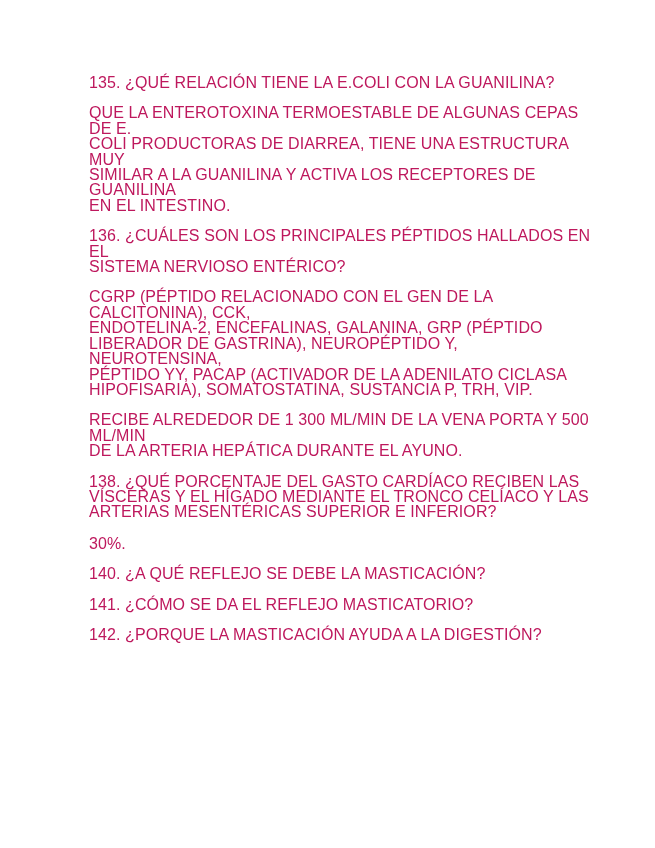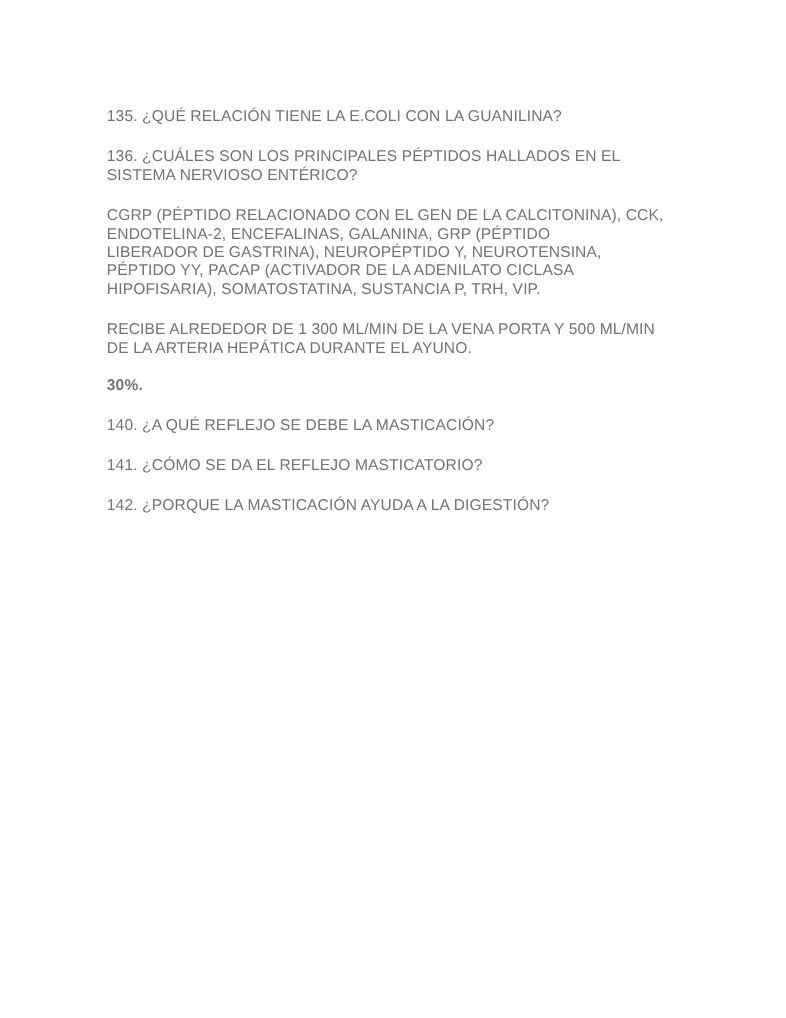--- a/index.html
+++ b/index.html
@@ -14,43 +14,49 @@
     font-family: "Liberation Sans", sans-serif;
   }
   .page {
     box-sizing: border-box;
     width: 655px;
     height: 848px;
     background: #ffffff;
     padding: 71px 60px 0 89px;
   }
   .block {
-    margin: 18px 0 15px 0;
-    font-size: 13px;
+    margin: 4px 0 15px 0;
+    font-size: 16px;
     line-height: 15.4px;
     letter-spacing: 0.1px;
-    color: #737373;
+    color: #be185d;
     white-space: pre-line; 
   }
   .gap-top {
     margin-top: 16px; 
-    font-weight: bold;
   }
 </style>
 </head>
 <body>
 
 <article class="page">
   <p class="block">135. ¿QUÉ RELACIÓN TIENE LA E.COLI CON LA GUANILINA?</p>
+  <p class="block">QUE LA ENTEROTOXINA TERMOESTABLE DE ALGUNAS CEPAS DE E.
+COLI PRODUCTORAS DE DIARREA, TIENE UNA ESTRUCTURA MUY
+SIMILAR A LA GUANILINA Y ACTIVA LOS RECEPTORES DE GUANILINA
+EN EL INTESTINO.</p>
   <p class="block">136. ¿CUÁLES SON LOS PRINCIPALES PÉPTIDOS HALLADOS EN EL
 SISTEMA NERVIOSO ENTÉRICO?</p>
   <p class="block">CGRP (PÉPTIDO RELACIONADO CON EL GEN DE LA CALCITONINA), CCK,
 ENDOTELINA-2, ENCEFALINAS, GALANINA, GRP (PÉPTIDO
 LIBERADOR DE GASTRINA), NEUROPÉPTIDO Y, NEUROTENSINA,
 PÉPTIDO YY, PACAP (ACTIVADOR DE LA ADENILATO CICLASA
 HIPOFISARIA), SOMATOSTATINA, SUSTANCIA P, TRH, VIP.</p>
   <p class="block">RECIBE ALREDEDOR DE 1 300 ML/MIN DE LA VENA PORTA Y 500 ML/MIN
 DE LA ARTERIA HEPÁTICA DURANTE EL AYUNO.</p>
+  <p class="block">138. ¿QUÉ PORCENTAJE DEL GASTO CARDÍACO RECIBEN LAS
+VÍSCERAS Y EL HÍGADO MEDIANTE EL TRONCO CELÍACO Y LAS
+ARTERIAS MESENTÉRICAS SUPERIOR E INFERIOR?</p>
   <p class="block gap-top">30%.</p>
   <p class="block">140. ¿A QUÉ REFLEJO SE DEBE LA MASTICACIÓN?</p>
   <p class="block">141. ¿CÓMO SE DA EL REFLEJO MASTICATORIO?</p>
   <p class="block">142. ¿PORQUE LA MASTICACIÓN AYUDA A LA DIGESTIÓN?</p>
 </article>
 
 </body></html>

